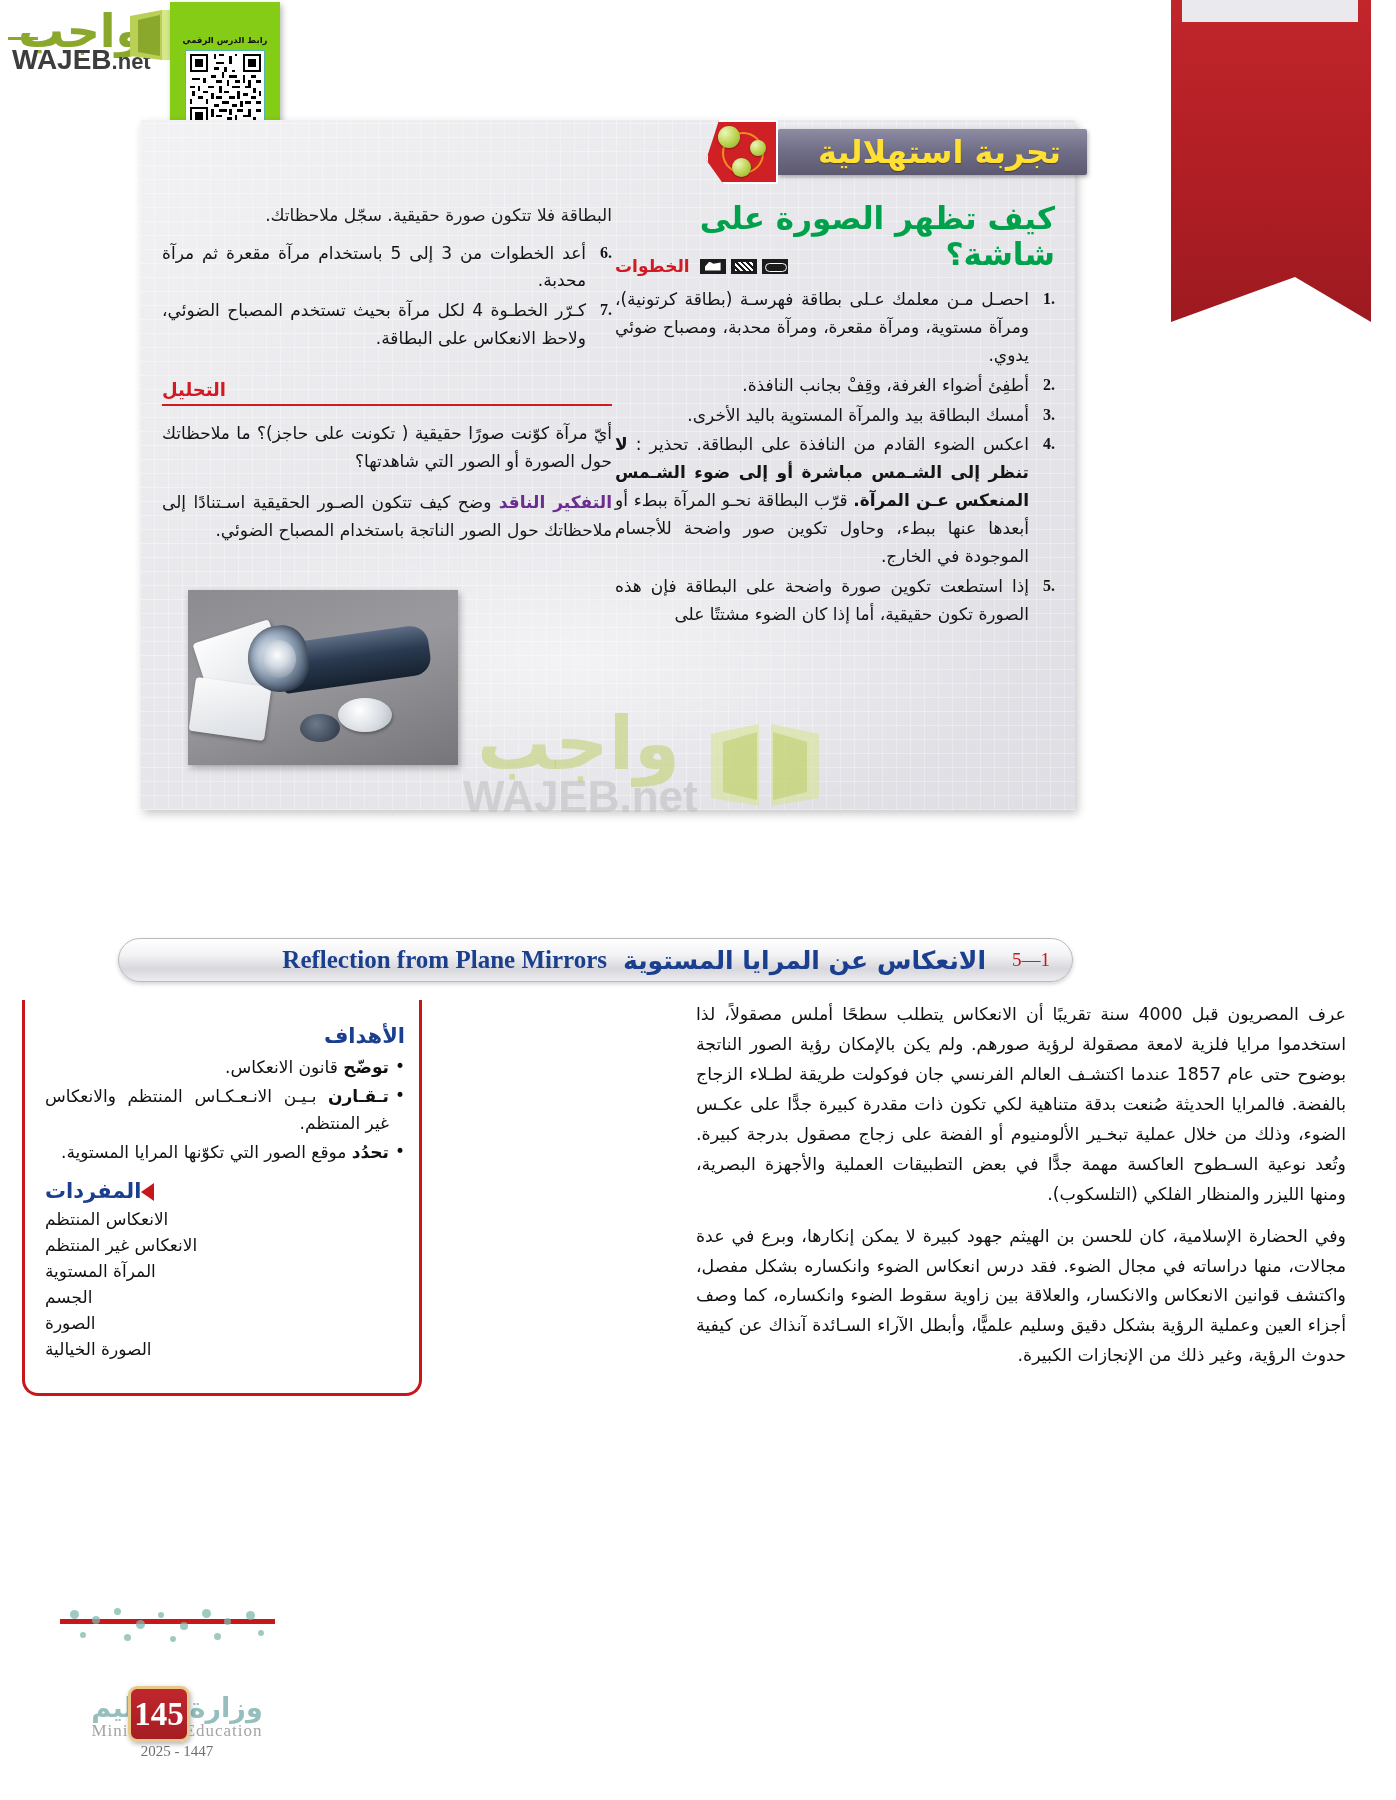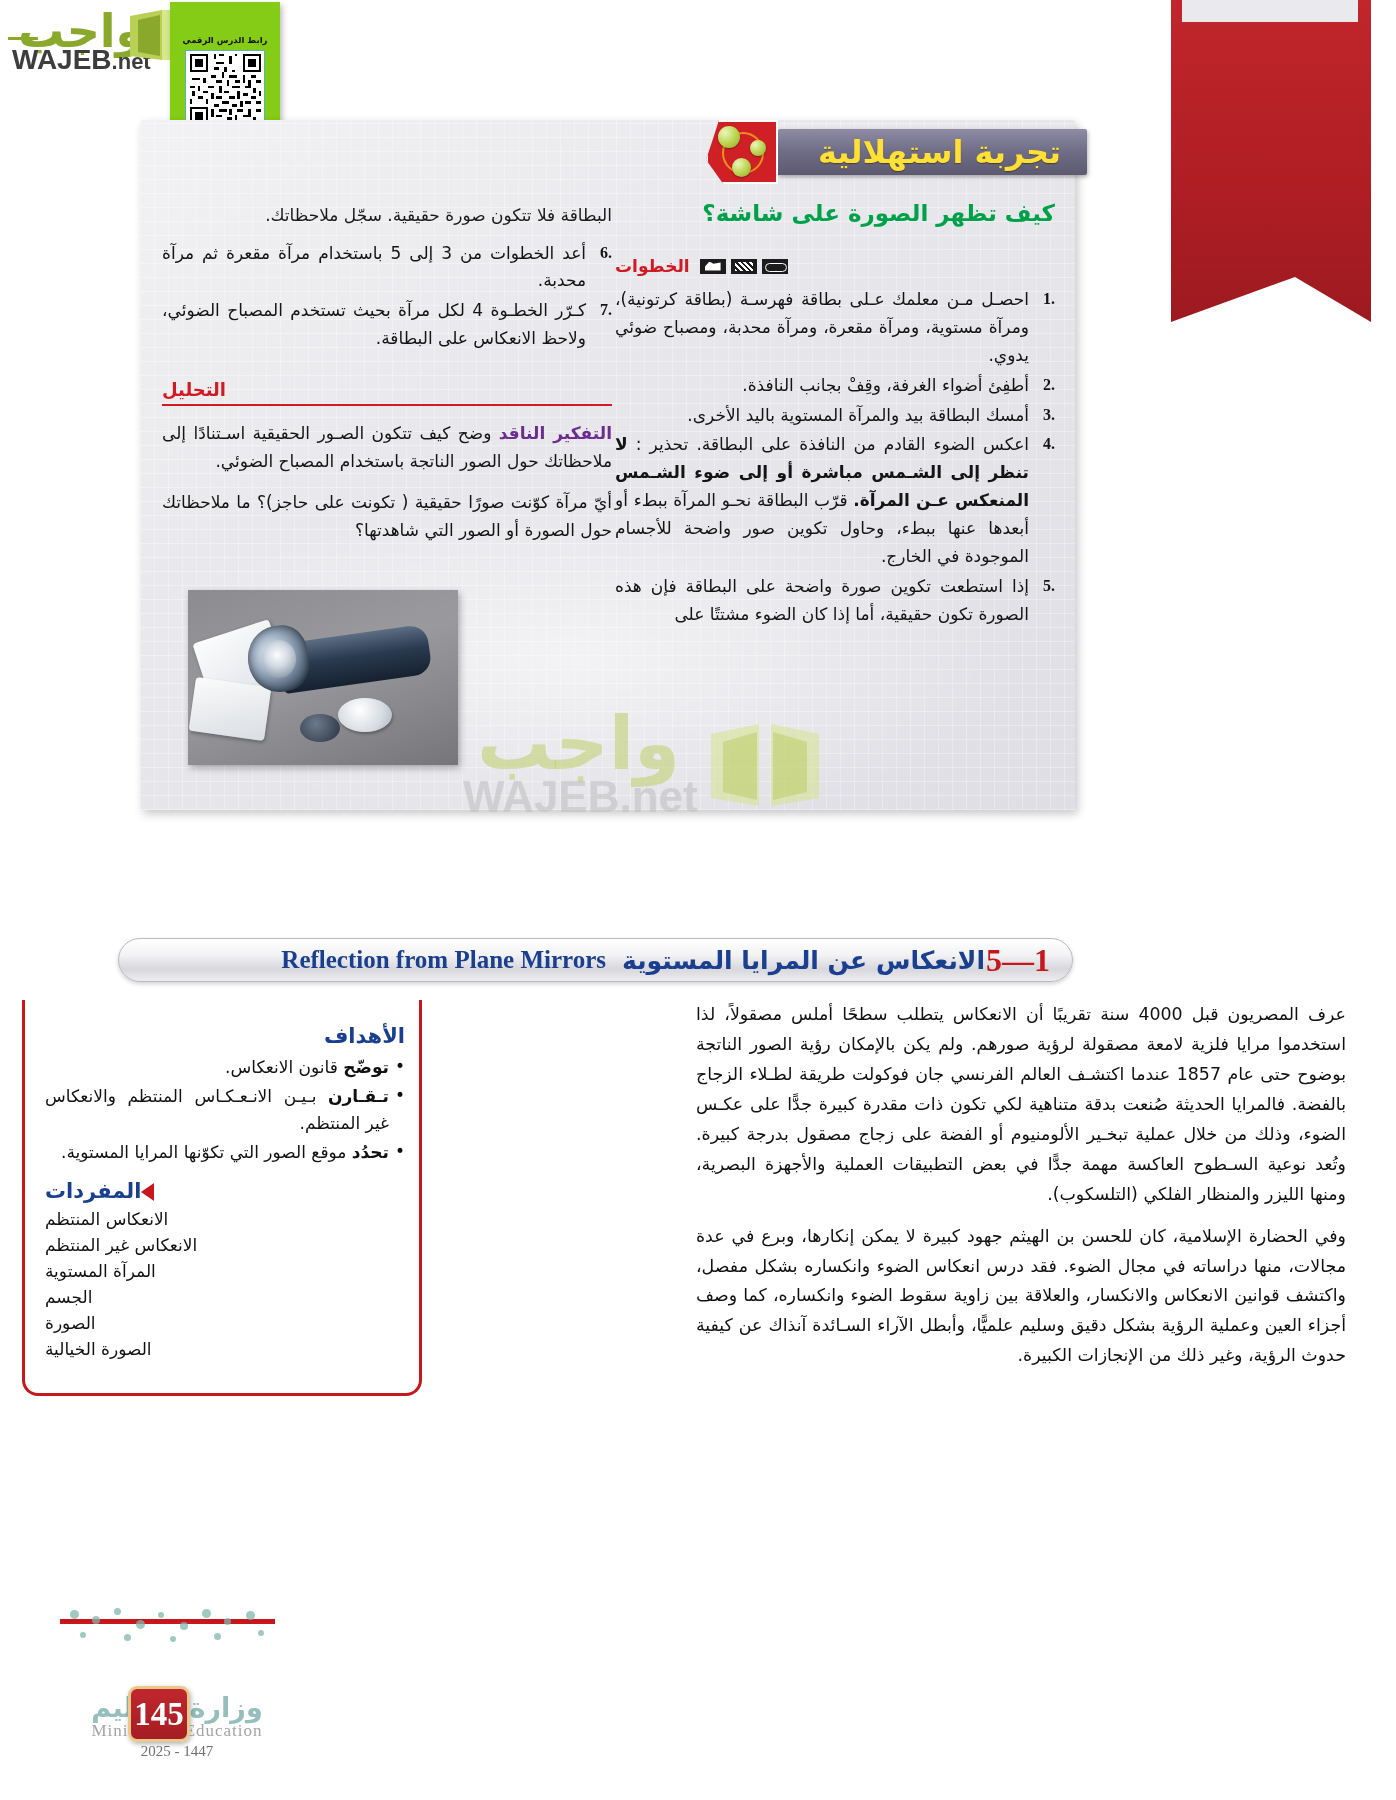--- a/index.html
+++ b/index.html
@@ -97,21 +97,21 @@
               border:2.5px solid #f0901b; border-radius:50%; }
   .mol-atom { position:absolute; border-radius:50%;
               background:radial-gradient(circle at 32% 30%, #ecf6bd, #b8d24a 55%, #8ba830 100%);
               box-shadow:0 1px 2px rgba(0,0,0,.35); }
   .mol-a1 { width:22px; height:22px; left:10px; top:4px; }
   .mol-a2 { width:16px; height:16px; left:42px; top:18px; }
   .mol-a3 { width:19px; height:19px; left:24px; top:36px; }
 
   .lab-title {
     position:absolute; right:20px; top:80px; width:430px; text-align:right;
-    color:#00a14b; font-size:23px; font-weight:bold;
+    color:#00a14b; font-size:31px; font-weight:bold;
     font-family:"DejaVu Sans",sans-serif;
   }
 
   .lab-col-right { position:absolute; right:20px; top:120px; width:440px; text-align:right; }
   .lab-col-left  { position:absolute; left:22px;  top:82px;  width:450px; text-align:right; }
 
   .q-line { font-size:17px; line-height:1.62; color:#1a1a1a; font-family:"DejaVu Sans",sans-serif; }
   .red-lead { color:#d11a22; font-weight:bold; }
 
   .steps-head { margin-top:16px; display:flex; flex-direction:row-reverse;
@@ -199,22 +199,22 @@
   
   .sec-bar {
     position:absolute; left:118px; top:938px; width:955px; height:44px;
     background:linear-gradient(180deg,#ffffff 0%, #f3f3f5 38%, #d7d7dc 72%, #eeeef1 100%);
     border:1.5px solid #b9b9c0; border-radius:22px;
     box-shadow:0 2px 4px rgba(0,0,0,.18);
     display:flex; flex-direction:row; align-items:center; justify-content:flex-start;
     padding:0 22px;
   }
   .sec-num {
-    color:#c8161d; font-size:32px; font-weight:bold;
-    font-family:"Liberation Serif",serif; direction:ltr; margin-left:1px;
+    color:#c8161d; font-size:19px; font-weight:normal;
+    font-family:"Liberation Serif",serif; direction:ltr; margin-left:26px;
   }
   .sec-ar { color:#1b3f8f; font-size:25px; font-weight:bold;
             font-family:"DejaVu Sans",sans-serif; margin-left:16px; }
   .sec-en { color:#1b3f8f; font-size:25px; font-weight:bold;
             font-family:"Liberation Serif",serif; direction:ltr; }
 
   
   .side-card {
     position:absolute; left:22px; top:1000px; width:400px; height:396px;
     border:3px solid #c8161d; border-radius:0 0 16px 16px;
@@ -444,24 +444,24 @@
       <li>
         <span class="num">7.</span>
         <span>كـرّر الخطـوة 4 لكل مرآة بحيث تستخدم المصباح الضوئي، ولاحظ الانعكاس على البطاقة.</span>
       </li>
     </ol>
 
     <div style="margin-top:26px;">
       <div class="analysis-head">التحليل</div>
       <div class="analysis-rule"></div>
       <ol class="analysis">
+        <li>أيّ مرآة كوّنت صورًا حقيقية ( تكونت على حاجز)؟ ما ملاحظاتك حول الصورة أو الصور التي شاهدتها؟</li>
         <li>
           <span class="crit-lead">التفكير الناقد</span><span> وضح كيف تتكون الصـور الحقيقية اسـتنادًا إلى ملاحظاتك حول الصور الناتجة باستخدام المصباح الضوئي.</span>
         </li>
-        <li>أيّ مرآة كوّنت صورًا حقيقية ( تكونت على حاجز)؟ ما ملاحظاتك حول الصورة أو الصور التي شاهدتها؟</li>
       </ol>
     </div>
   </div>
 
   <div class="lab-photo">
     <div class="card-w1"></div>
     <div class="card-w2"></div>
     <div class="fl-body"></div>
     <div class="fl-head"></div>
     <div class="fl-lens"></div>

